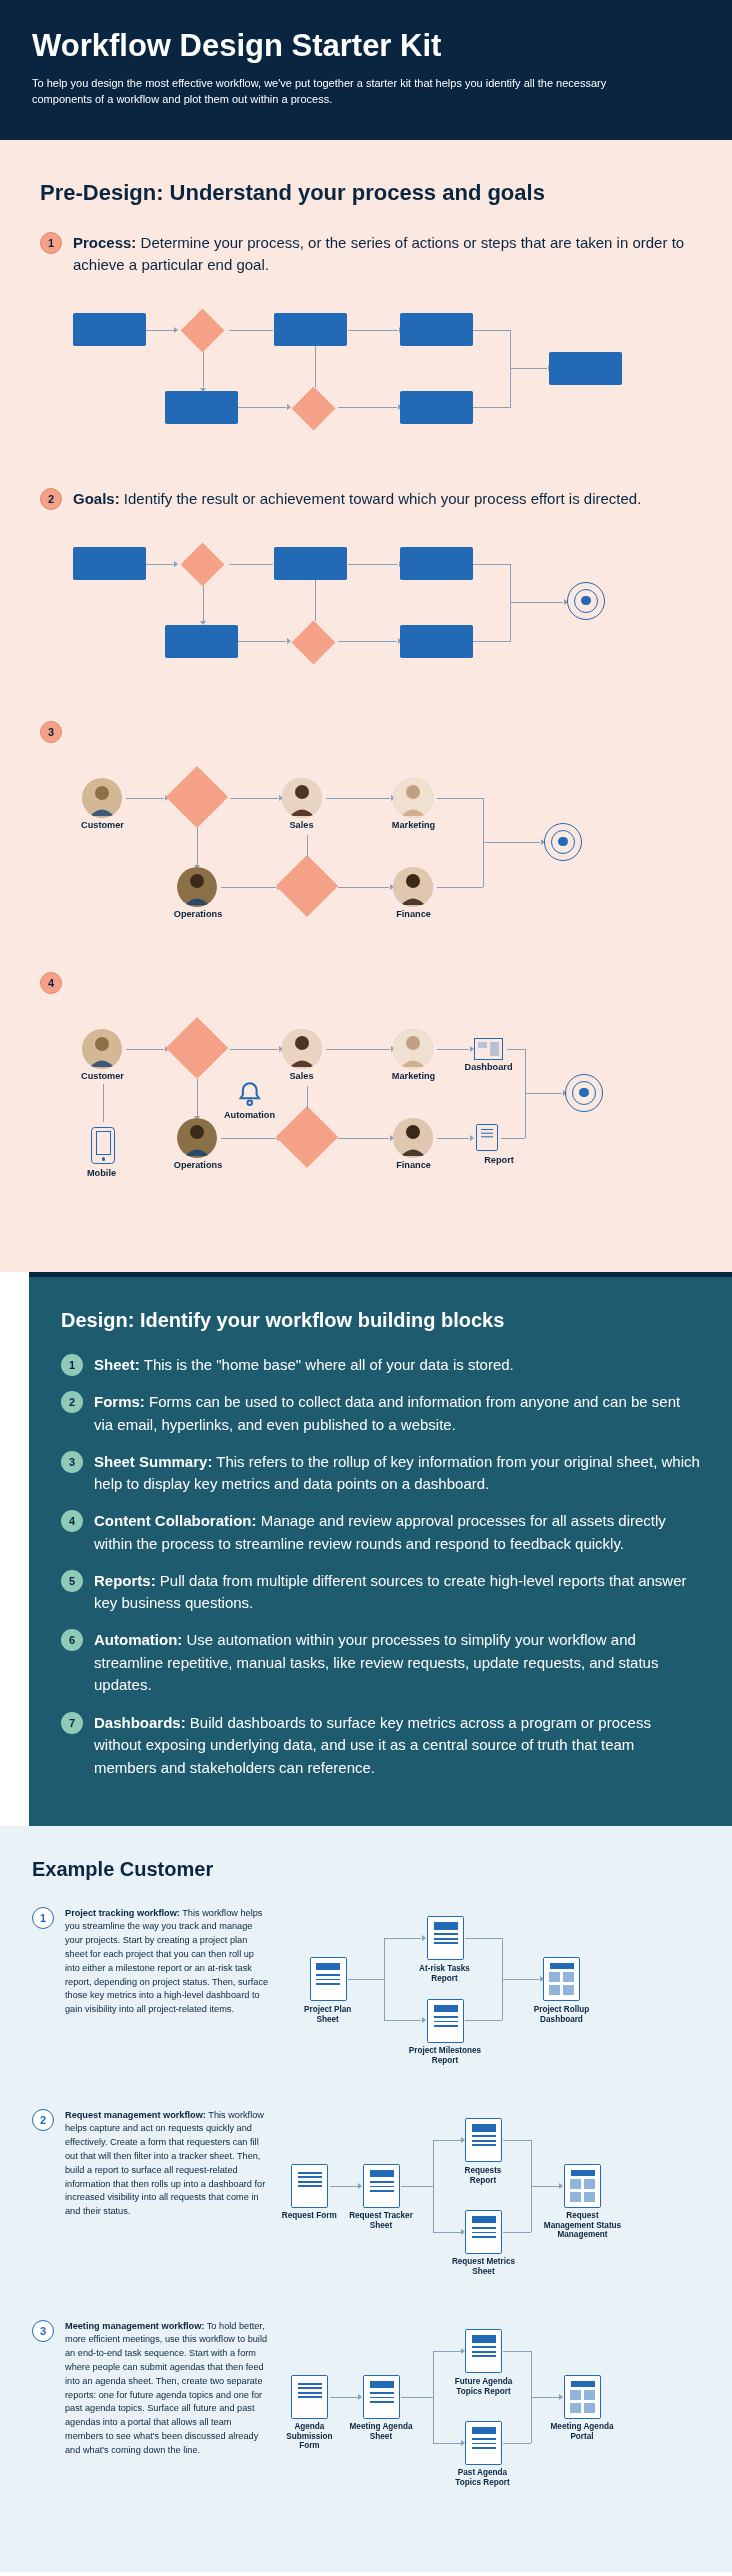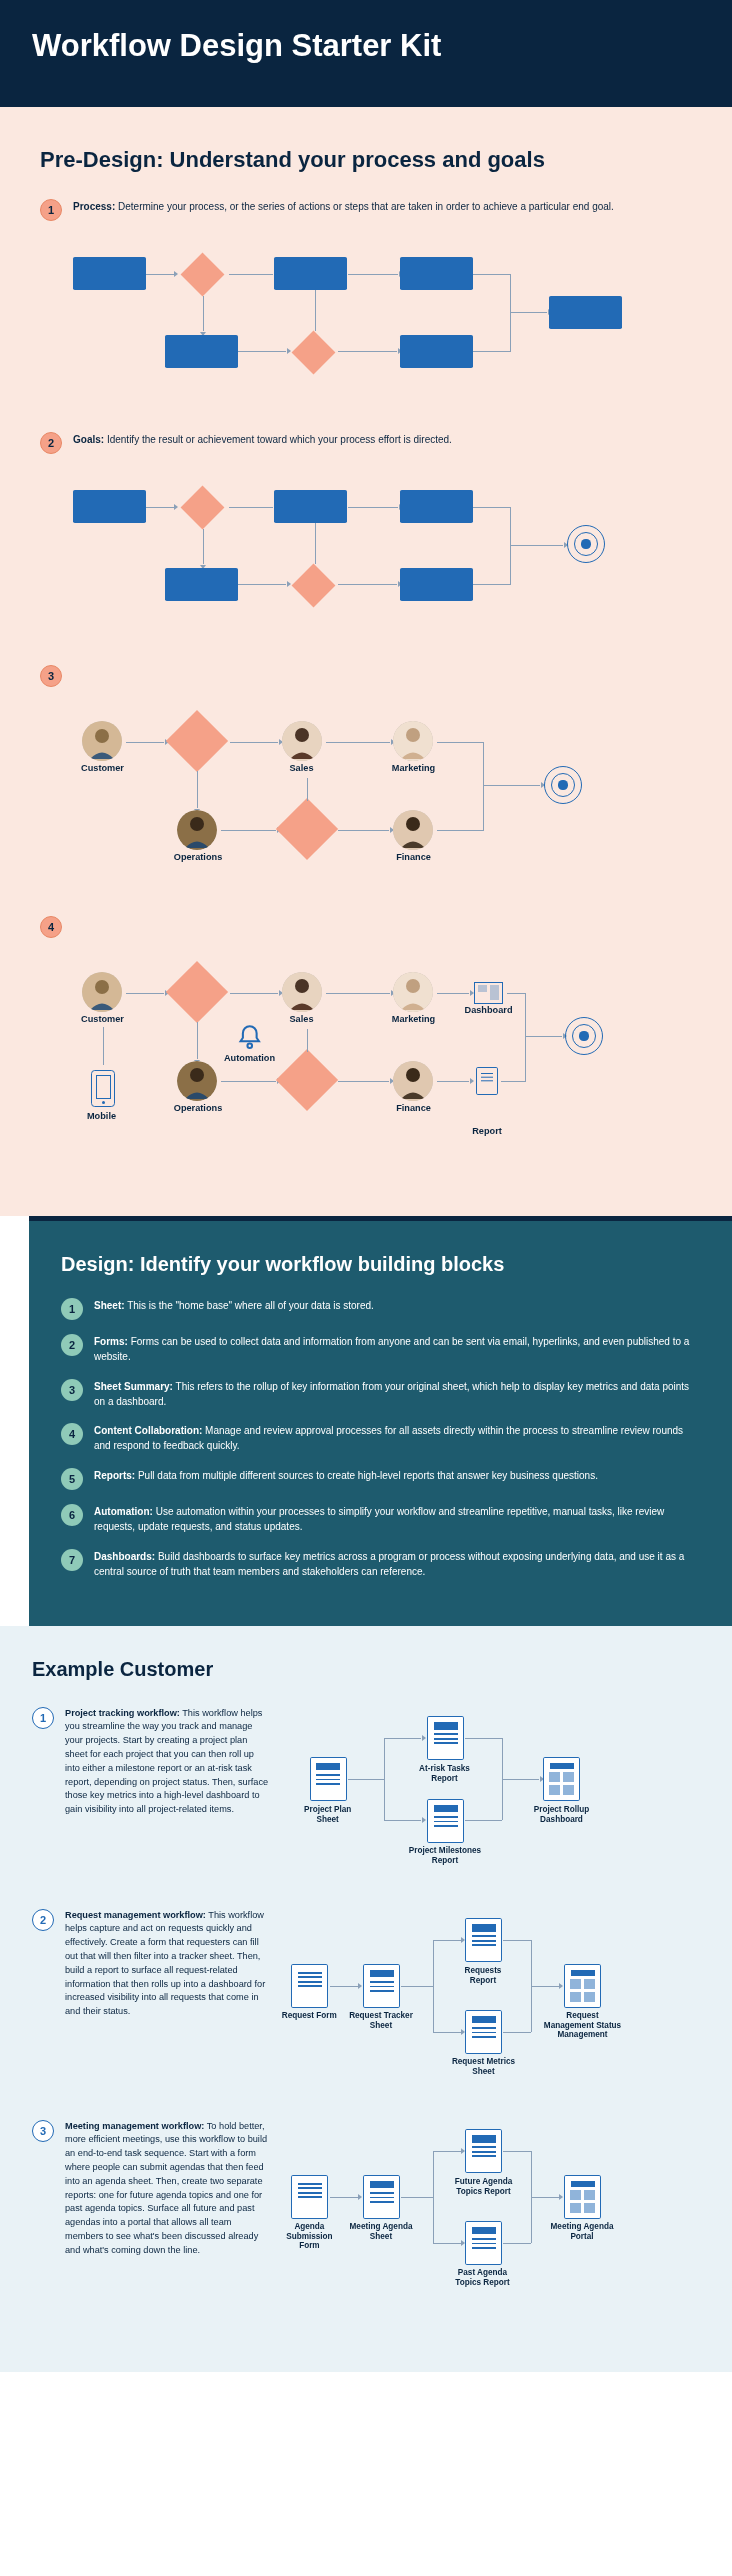--- a/index.html
+++ b/index.html
@@ -21,21 +21,21 @@
 
 .examples { background: #e9f2f6; padding: 32px; }
 .examples h2 { font-size: 20px; font-weight: 700; margin-bottom: 26px; color: #0a2540; }
 
 
 .item { display: flex; gap: 11px; margin-bottom: 27.5px; align-items: flex-start; }
 .num-circle { flex: 0 0 22px; width: 22px; height: 22px; border-radius: 50%; display: flex; align-items: center; justify-content: center; font-size: 11px; font-weight: 700; }
 .predesign .num-circle { background: #f5a188; color: #0a2540; border: 0.9px solid #e88866; }
 .design .num-circle { background: #8fcab8; color: #0a2540; }
 .examples .num-circle { background: #fff; color: #226ab5; border: 1.8px solid #226ab5; }
-.item-text { font-size: 10px; line-height: 1.5; flex: 1; }
+.item-text { font-size: 15px; line-height: 1.5; flex: 1; }
 .item-text b { font-weight: 700; }
 .design .item { margin-bottom: 14.6px; }
 
 
 .canvas { position: relative; margin: 9.2px 0 27.5px 33px; }
 .box { position: absolute; background: #226ab5; border-radius: 1.8px; }
 .diamond { position: absolute; background: #f5a188; transform: rotate(45deg); }
 .line-h { position: absolute; height: 0.9px; background: #8aa0b8; }
 .line-v { position: absolute; width: 0.9px; background: #8aa0b8; }
 .arrow-r::after { content:""; position:absolute; right:-4.6px; top:-2.7px; border-left:4.6px solid #8aa0b8; border-top:3.2px solid transparent; border-bottom:3.2px solid transparent; }
@@ -77,20 +77,21 @@
 .doc-icon.dash-style .grid{ position:absolute; left:4.6px; right:4.6px; top:14.6px; bottom:4.6px; display:grid; grid-template-columns:1fr 1fr; grid-template-rows:1fr 1fr; gap:2.7px;}
 .doc-icon.dash-style .grid span{ background:#226ab5; opacity:0.5;}
 .doc-label{ position:absolute; font-size:8.2px; font-weight:700; text-align:center; color:#0a2540; line-height:1.2;}
 
 </style>
 </head>
 <body>
 
 <div class="header">
   <h1>Workflow Design Starter Kit</h1>
+  <p>To help you design the most effective workflow, we've put together a starter kit that helps you identify all the necessary components of a workflow and plot them out within a process.</p>
 </div>
 
 <div class="predesign">
   <h2>Pre-Design: Understand your process and goals</h2>
 
   <div class="item">
     <div class="num-circle">1</div>
     <div class="item-text"><b>Process:</b><span> Determine your process, or the series of actions or steps that are taken in order to achieve a particular end goal.</span></div>
   </div>
   <div class="canvas" style="height:156px;">
@@ -272,21 +273,21 @@
     <div class="avatar" style="left:320px;top:96px;">
         <svg viewBox="0 0 40 40">
           <circle cx="20" cy="20" r="20" fill="#e0c8b0"></circle>
           <circle cx="20" cy="14" r="7" fill="#3a2a1a"></circle>
           <path d="M8 38 Q20 25 32 38" fill="#4a3a2a"></path>
         </svg>
       </div>
     <div class="role-label" style="left:311px;top:138px;width:59px;">Finance</div>
     <div class="line-h arrow-r" style="left:364px;top:116px;width:32px;"></div>
     <div class="report-icon" style="left:403px;top:102px;"></div>
-    <div class="role-label" style="left:392px;top:133px;width:44px;margin-top:28px;">Report</div>
+    <div class="role-label" style="left:404px;top:133px;width:44px;">Report</div>
 
     <div class="line-h" style="left:434px;top:27.5px;width:18.3px;"></div>
     <div class="line-h" style="left:428px;top:116px;width:24px;"></div>
     <div class="line-v" style="left:452px;top:27.5px;height:89px;"></div>
     <div class="line-h arrow-r" style="left:452px;top:71px;width:37px;"></div>
     <div class="target" style="left:492px;top:52px;">
         <div class="t-inner">
           <div class="t-dot"></div>
         </div>
       </div>

